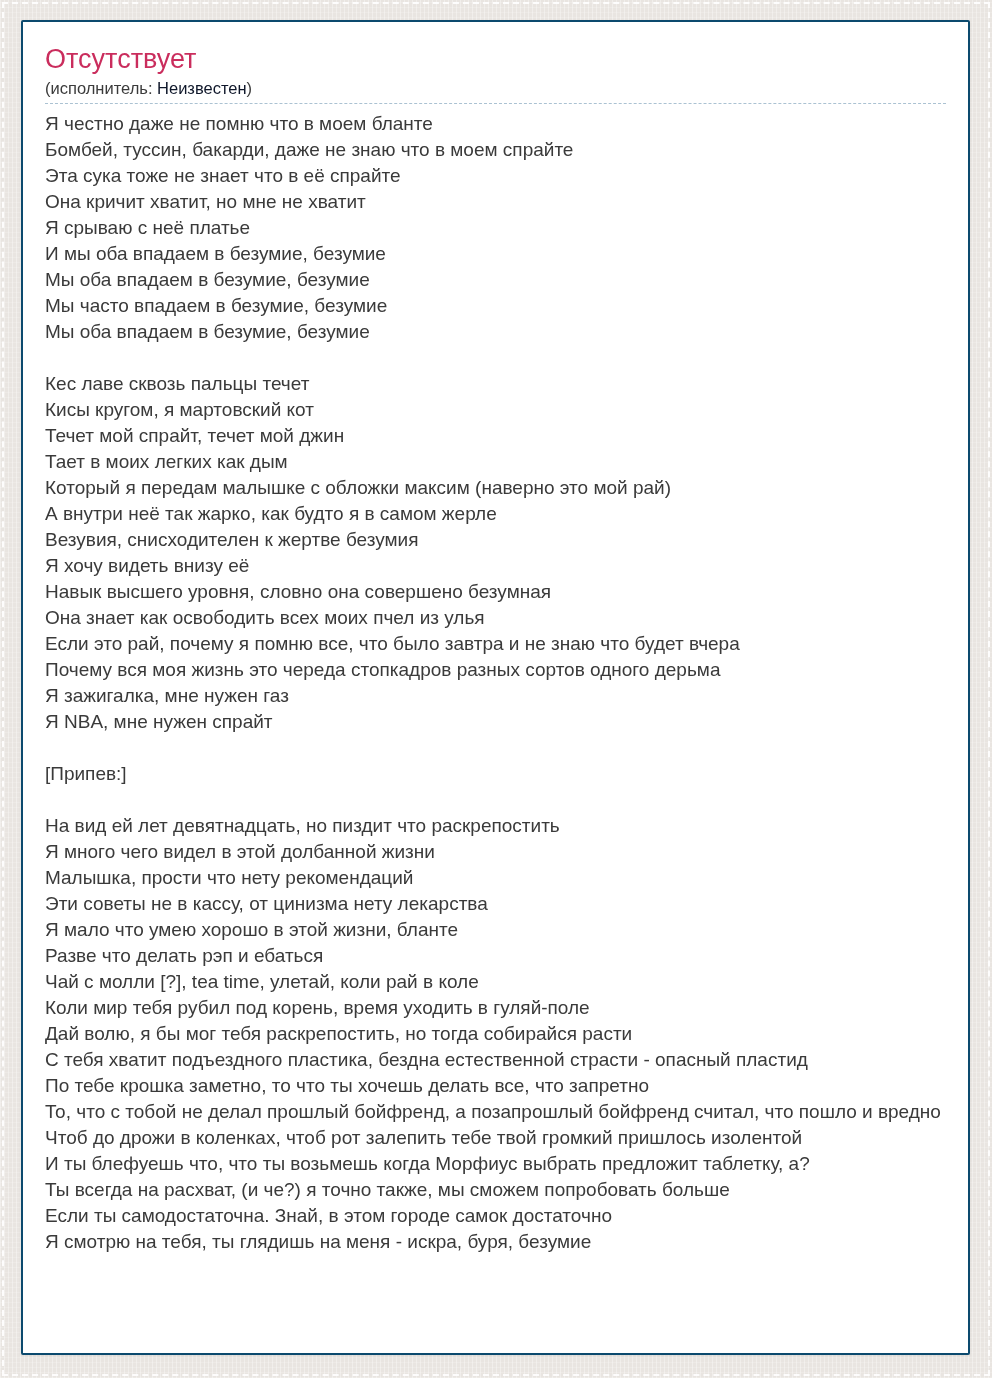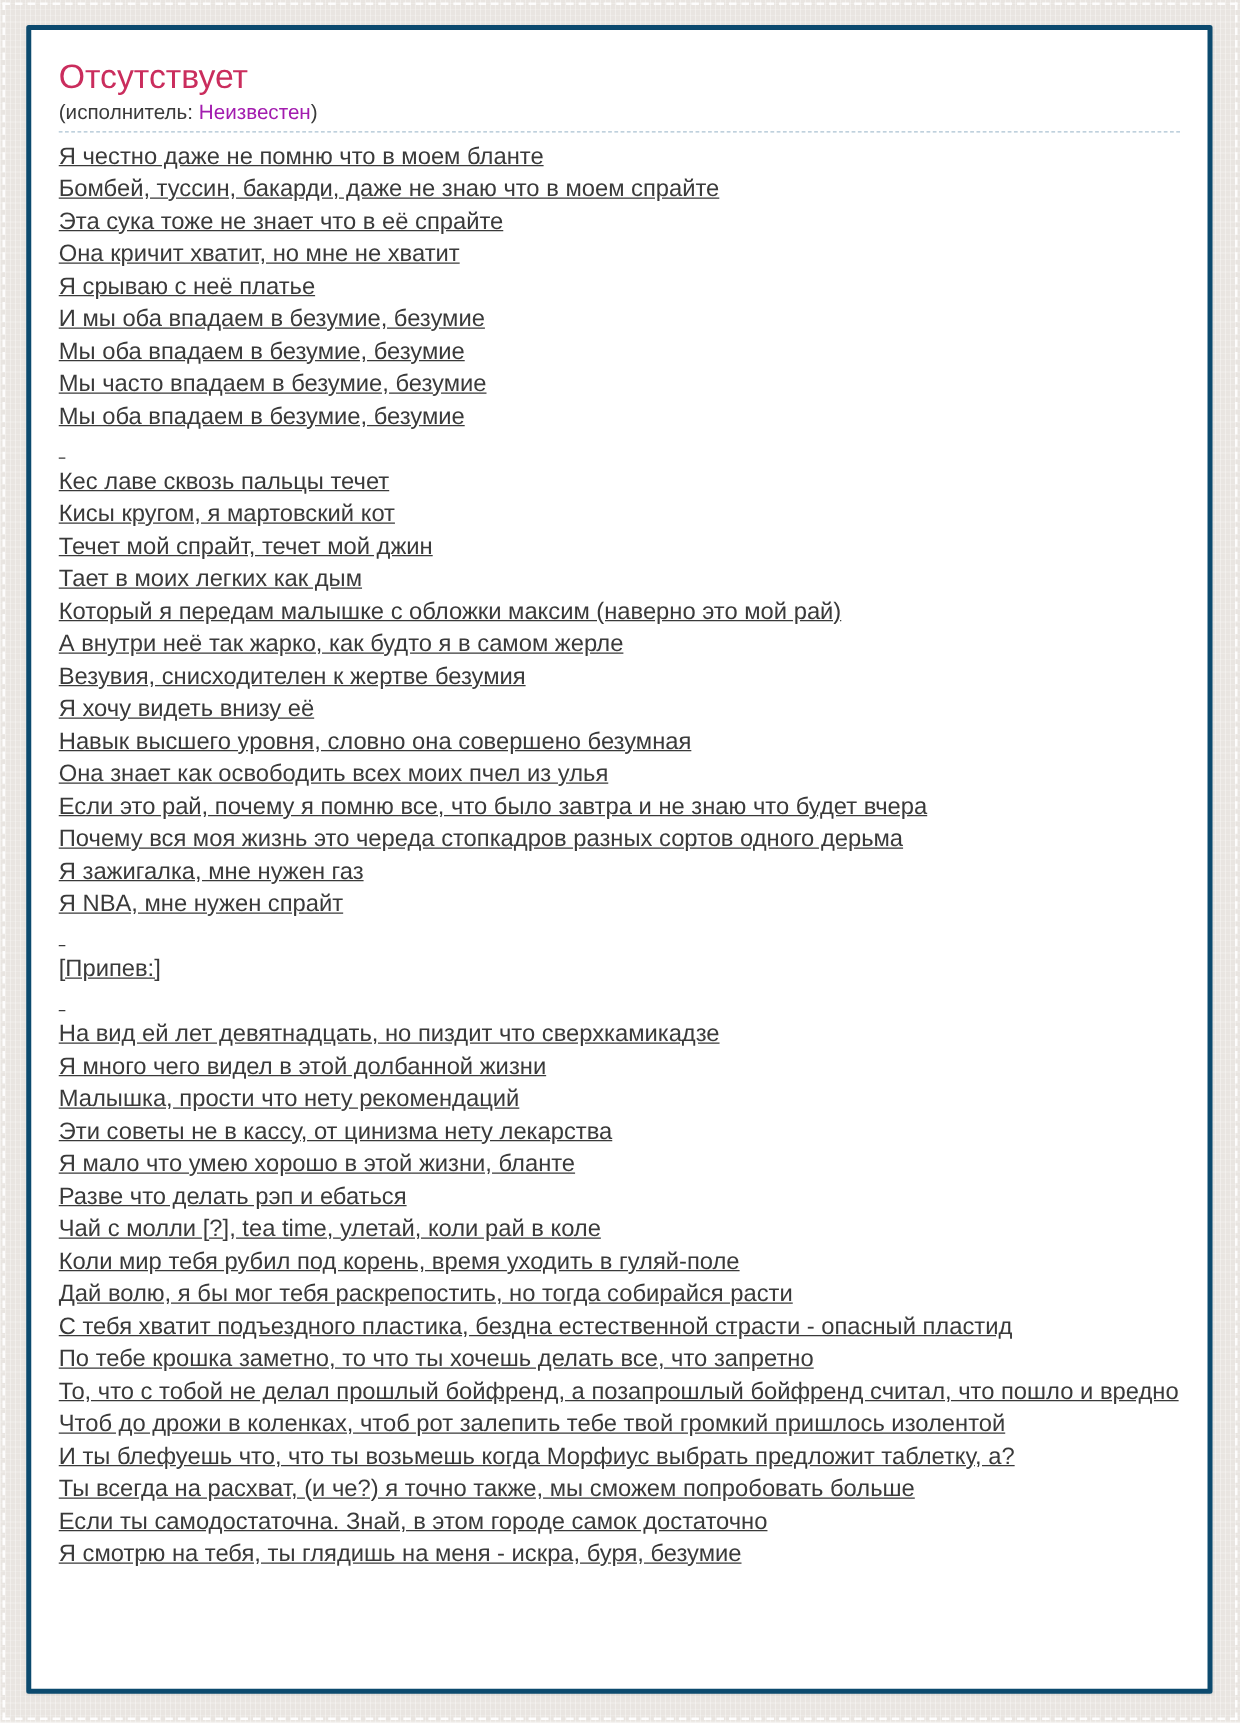--- a/index.html
+++ b/index.html
@@ -23,21 +23,21 @@
     pointer-events: none;
     z-index: 5;
   }
   .lyrics-card {
     position: absolute;
     left: 21px;
     top: 20px;
     width: 949px;
     height: 1335px;
     background: #ffffff;
-    border: 4px solid #0c4a6e;
+    border: 2px solid #0c4a6e;
     border-radius: 2px;
     box-shadow: 0 1px 3px rgba(0,0,0,0.07);
     padding: 22px 22px 0 22px;
     overflow: hidden;
   }
   .song-title {
     font-size: 27px;
     font-weight: normal;
     line-height: 30px;
     color: #ca2d5d;
@@ -45,34 +45,33 @@
   }
   .artist-row {
     margin-top: 4px;
     font-size: 16.5px;
     line-height: 20px;
     color: #3b3b3b;
     padding-bottom: 5px;
     border-bottom: 1px dashed #abc2d2;
   }
   .artist-link {
-    color: #a21caf;
+    color: #0f172a;
     text-decoration: none;
     cursor: pointer;
   }
   .lyrics-text {
     margin-top: 7px;
     font-size: 19px;
     color: #3a3a3a;
   }
   .lyric-line {
     height: 26px;
     line-height: 26px;
     white-space: nowrap;
-    text-decoration: underline;
   }
 </style>
 </head>
 <body>
 
 <div class="stitch-border"></div>
 
 <div class="lyrics-card">
   <h1 class="song-title">Отсутствует</h1>
   <div class="artist-row"><span>(исполнитель: </span><a class="artist-link">Неизвестен</a><span>)</span></div>
@@ -97,21 +96,21 @@
       <div class="lyric-line">Я хочу видеть внизу её</div>
       <div class="lyric-line">Навык высшего уровня, словно она совершено безумная</div>
       <div class="lyric-line">Она знает как освободить всех моих пчел из улья</div>
       <div class="lyric-line">Если это рай, почему я помню все, что было завтра и не знаю что будет вчера</div>
       <div class="lyric-line">Почему вся моя жизнь это череда стопкадров разных сортов одного дерьма</div>
       <div class="lyric-line">Я зажигалка, мне нужен газ</div>
       <div class="lyric-line">Я NBA, мне нужен спрайт</div>
       <div class="lyric-line">&nbsp;</div>
       <div class="lyric-line">[Припев:]</div>
       <div class="lyric-line">&nbsp;</div>
-      <div class="lyric-line">На вид ей лет девятнадцать, но пиздит что сверхкамикадзе</div>
+      <div class="lyric-line">На вид ей лет девятнадцать, но пиздит что раскрепостить</div>
       <div class="lyric-line">Я много чего видел в этой долбанной жизни</div>
       <div class="lyric-line">Малышка, прости что нету рекомендаций</div>
       <div class="lyric-line">Эти советы не в кассу, от цинизма нету лекарства</div>
       <div class="lyric-line">Я мало что умею хорошо в этой жизни, бланте</div>
       <div class="lyric-line">Разве что делать рэп и ебаться</div>
       <div class="lyric-line">Чай с молли [?], tea time, улетай, коли рай в коле</div>
       <div class="lyric-line">Коли мир тебя рубил под корень, время уходить в гуляй-поле</div>
       <div class="lyric-line">Дай волю, я бы мог тебя раскрепостить, но тогда собирайся расти</div>
       <div class="lyric-line">С тебя хватит подъездного пластика, бездна естественной страсти - опасный пластид</div>
       <div class="lyric-line">По тебе крошка заметно, то что ты хочешь делать все, что запретно</div>

